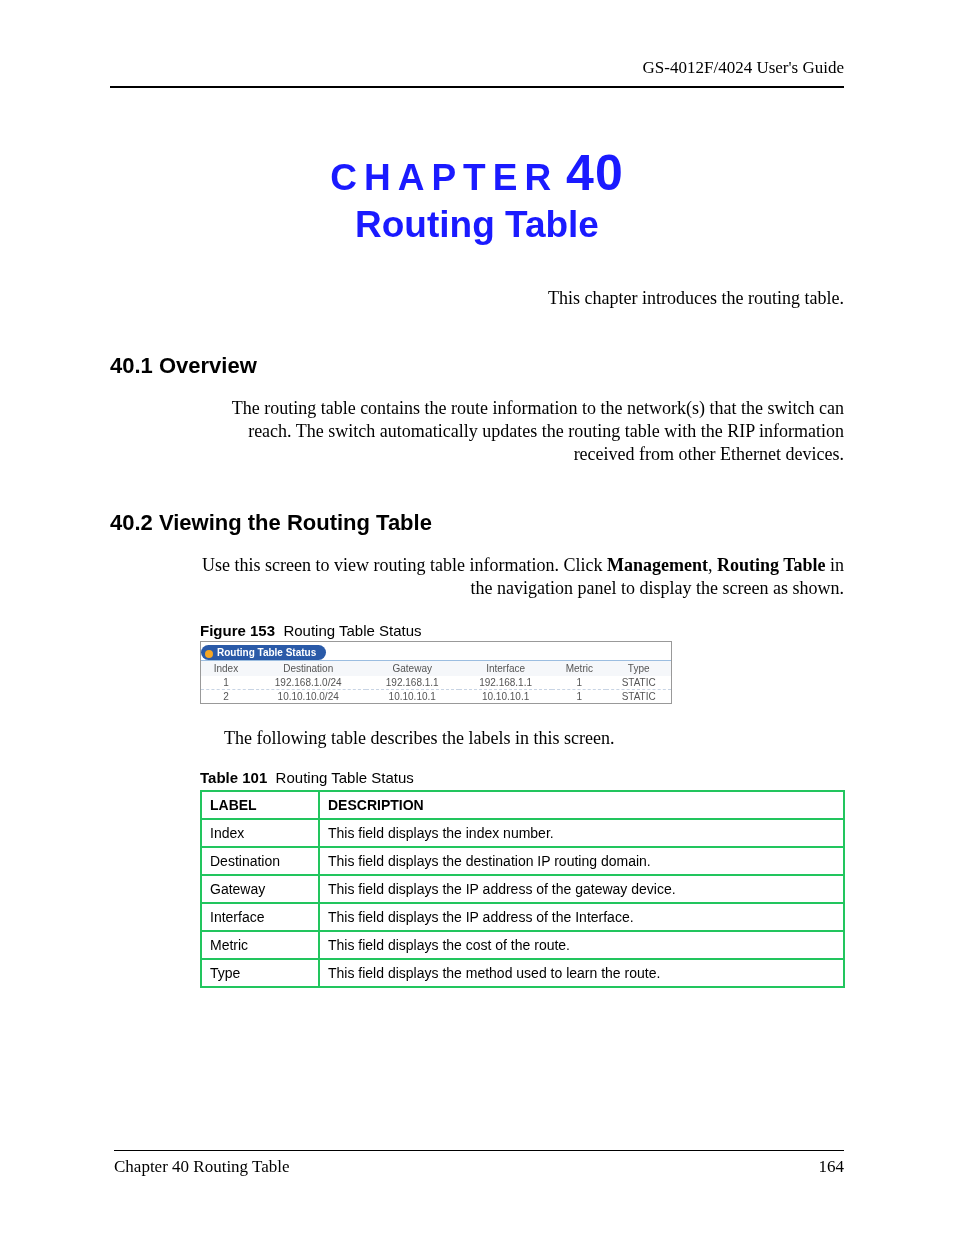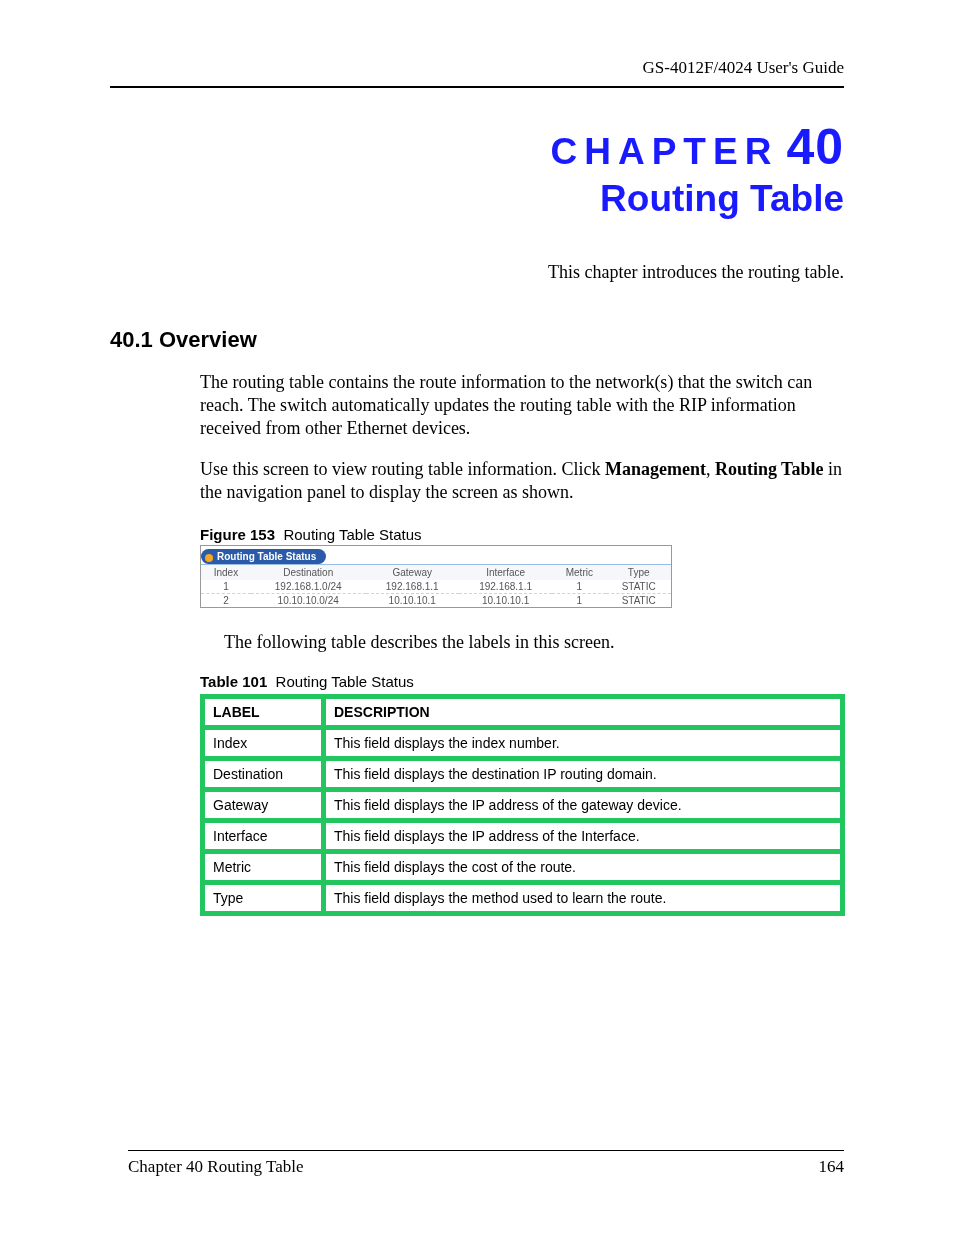--- a/index.html
+++ b/index.html
@@ -26,22 +26,22 @@
   }
   .header-rule {
     border: none;
     border-top: 2px solid #000;
     margin: 0;
   }
   .content {
     padding: 0 110px;
   }
   .chapter-block {
-    text-align: right;
-    margin-top: 30px;
+    text-align: center;
+    margin-top: 56px;
   }
   .chapter-line {
     color: #1a1aff;
     font-family: Arial, Helvetica, sans-serif;
     font-weight: bold;
     font-size: 37px;
     letter-spacing: 7px;
   }
   .chapter-number {
     font-size: 50px;
@@ -66,20 +66,21 @@
     font-family: Arial, Helvetica, sans-serif;
     font-weight: bold;
     font-size: 22px;
     margin-top: 44px;
   }
   .body-text {
     font-size: 18px;
     margin-top: 18px;
     margin-left: 90px;
     line-height: 1.28;
+    text-align: right;
   }
   .fig-caption {
     font-family: Arial, Helvetica, sans-serif;
     font-size: 15px;
     margin-top: 22px;
     margin-left: 90px;
   }
   .fig-caption b { font-weight: bold; }
 
   
@@ -146,33 +147,33 @@
   }
   .desc-table {
     margin-left: 90px;
     margin-top: 4px;
     border-collapse: collapse;
     width: 645px;
     font-family: Arial, Helvetica, sans-serif;
     font-size: 14px;
   }
   .desc-table th, .desc-table td {
-    border: 5px solid #22c55e;
+    border: 2px solid #22c55e;
     padding: 5px 8px;
     text-align: left;
     vertical-align: top;
   }
   .desc-table th {
     font-weight: bold;
   }
   .desc-table .col-label { width: 100px; }
 
   .footer-area {
     position: absolute;
-    left: 128px;
+    left: 114px;
     right: 110px;
     bottom: 58px;
   }
   .footer-rule {
     border: none;
     border-top: 1px solid #000;
     margin: 0 0 6px 0;
   }
   .footer-line {
     display: flex;
@@ -195,20 +196,21 @@
         <span>CHAPTER</span><span class="chapter-number">40</span>
       </div>
       <div class="chapter-title">Routing Table</div>
     </div>
 
     <div class="intro">This chapter introduces the routing table.</div>
 
     <div class="section-heading">40.1  Overview</div>
     <div class="body-text">The routing table contains the route information to the network(s) that the switch can reach. The switch automatically updates the routing table with the RIP information received from other Ethernet devices.</div>
 
+    <div class="section-heading">40.2  Viewing the Routing Table</div>
     <div class="body-text">
       <span>Use this screen to view routing table information. Click </span><b>Management</b><span>, </span><b>Routing Table</b><span> in the navigation panel to display the screen as shown.</span>
     </div>
 
     <div class="fig-caption">
       <b>Figure 153</b>&nbsp;&nbsp;<span>Routing Table Status</span>
     </div>
 
     <div class="figure-outer">
       <div class="fig-title-row">

